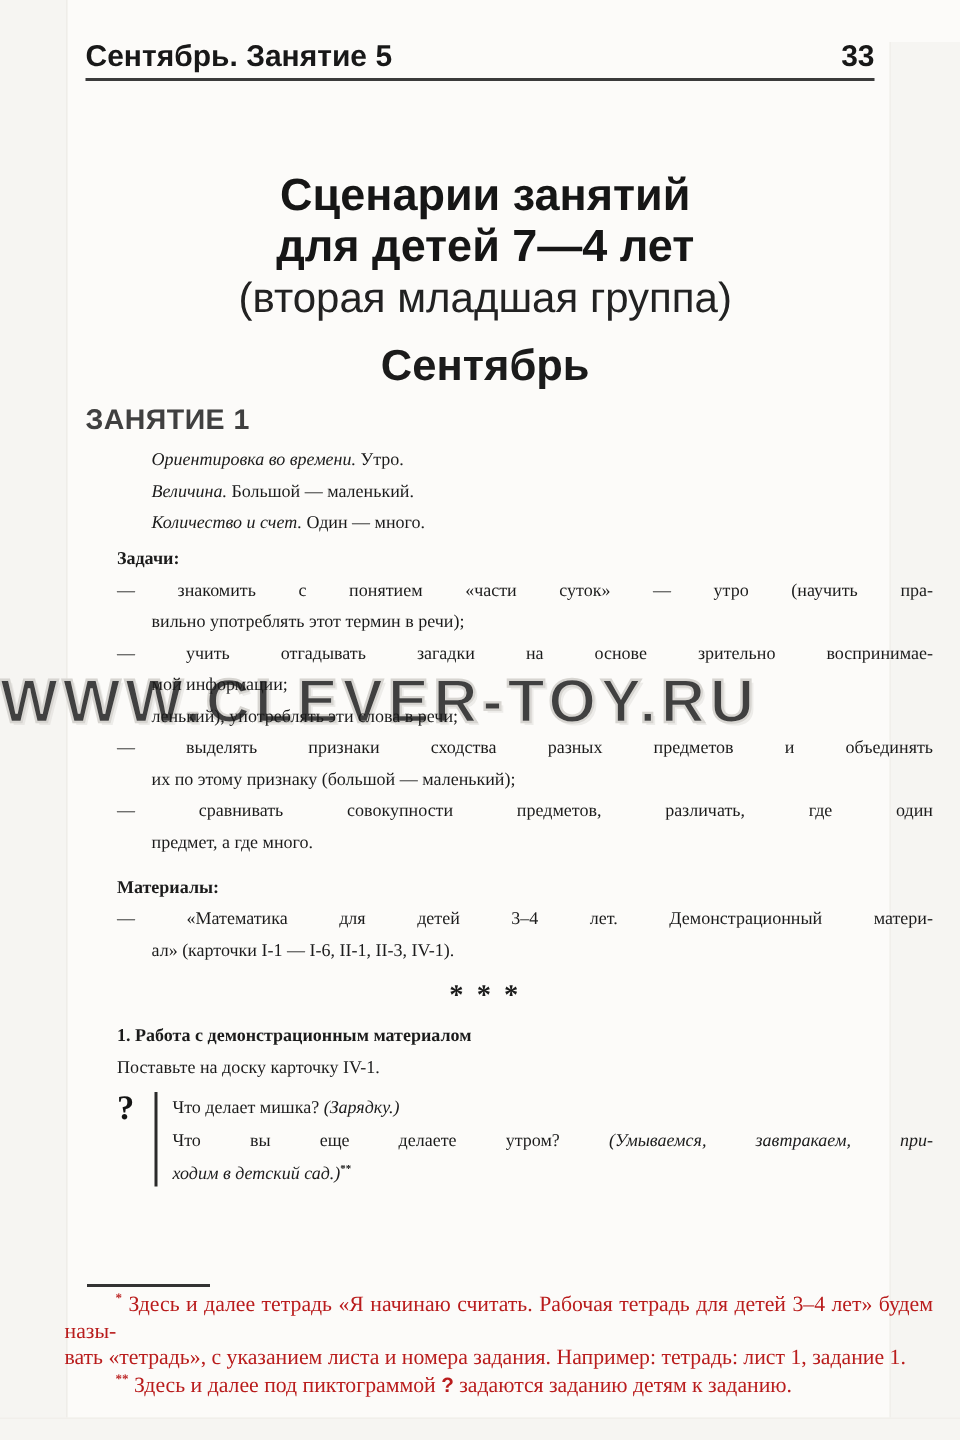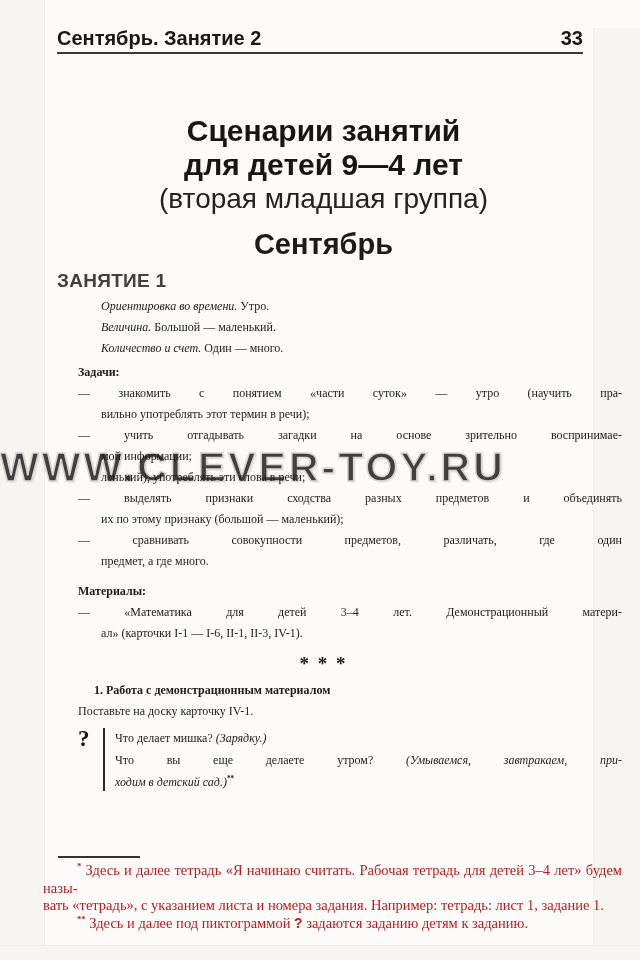--- a/index.html
+++ b/index.html
@@ -53,21 +53,21 @@
   .tline { text-align:left; }
   .tline.just { text-align:justify; text-align-last:justify; }
   .tline.ind { padding-left:23px; }
   .tline.fi { text-indent:34px; }
   .it { font-style:italic; }
   .sup { vertical-align:super; font-size:0.6em; line-height:0; font-weight:bold; }
   .qm { font-weight:bold; font-family:"Liberation Sans",sans-serif; font-size:0.95em; }
 
   .separator { margin-top:9px; font-family:"Liberation Serif",serif; font-size:19px; line-height:21px; letter-spacing:2px; font-weight:bold; }
 
-  .sec-head { margin-top:6px; font-weight:bold;margin-left:16px; }
+  .sec-head { margin-top:6px; font-weight:bold; }
   .intro { }
 
   .qblock { display:flex; margin-top:5px; }
   .qicon {
     width:25px; flex:none; font-family:"Liberation Serif",serif;
     font-weight:bold; font-size:23px; line-height:24px; color:#141414;
   }
   .qbar { flex:none; width:2px; background:#2a2a2a; margin:1px 0 2px 0; }
   .qtext { flex:1; padding-left:10px; }
   .qtext .tline { line-height:22px; }
@@ -82,28 +82,28 @@
 <div class="scan">
   <div class="edge edge-left"></div>
   <div class="edge edge-right"></div>
   <div class="edge edge-bottom"></div>
 
   <div class="watermark">WWW.CLEVER-TOY.RU</div>
 
   <div class="content">
 
     <div class="header-row">
-      <span>Сентябрь. Занятие 2</span>
+      <span>Сентябрь. Занятие 5</span>
       <span>33</span>
     </div>
     <div class="header-rule"></div>
 
     <div class="center-wrap title-wrap">
       <div class="t1">Сценарии занятий</div>
-      <div class="t1">для детей 9—4 лет</div>
+      <div class="t1">для детей 7—4 лет</div>
       <div class="t2">(вторая младшая группа)</div>
     </div>
 
     <div class="center-wrap month">Сентябрь</div>
 
     <div class="lesson-h">ЗАНЯТИЕ 1</div>
 
     <div class="serif topics pad-ind">
         <div class="tline"><span class="it">Ориентировка во времени.</span><span> Утро.</span></div>
         <div class="tline"><span class="it">Величина.</span><span> Большой — маленький.</span></div>

